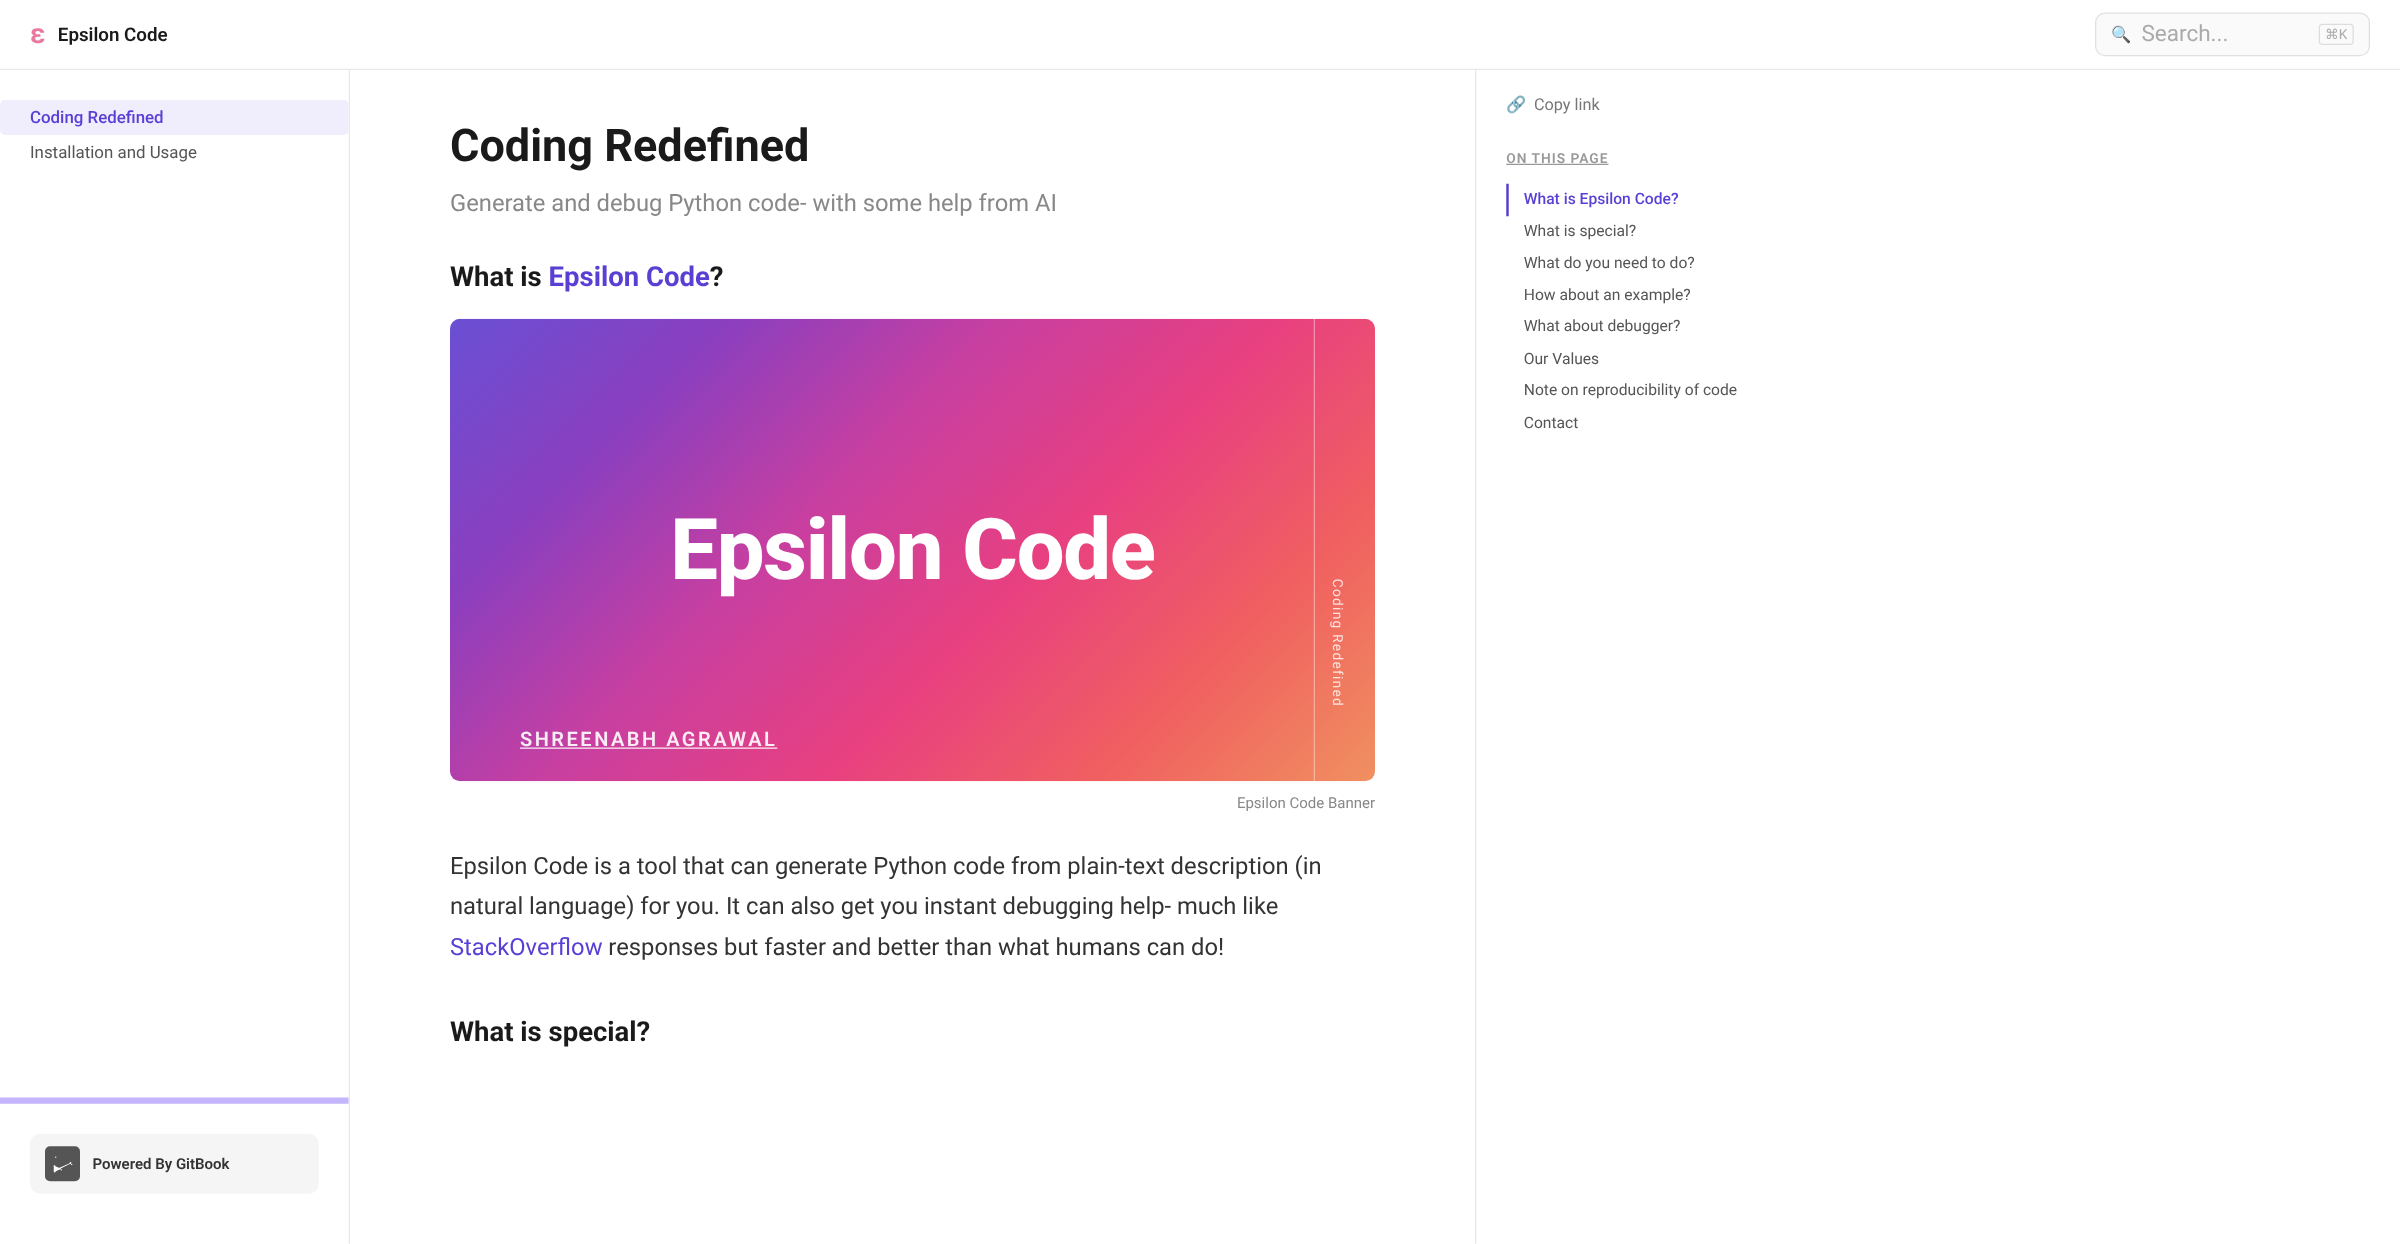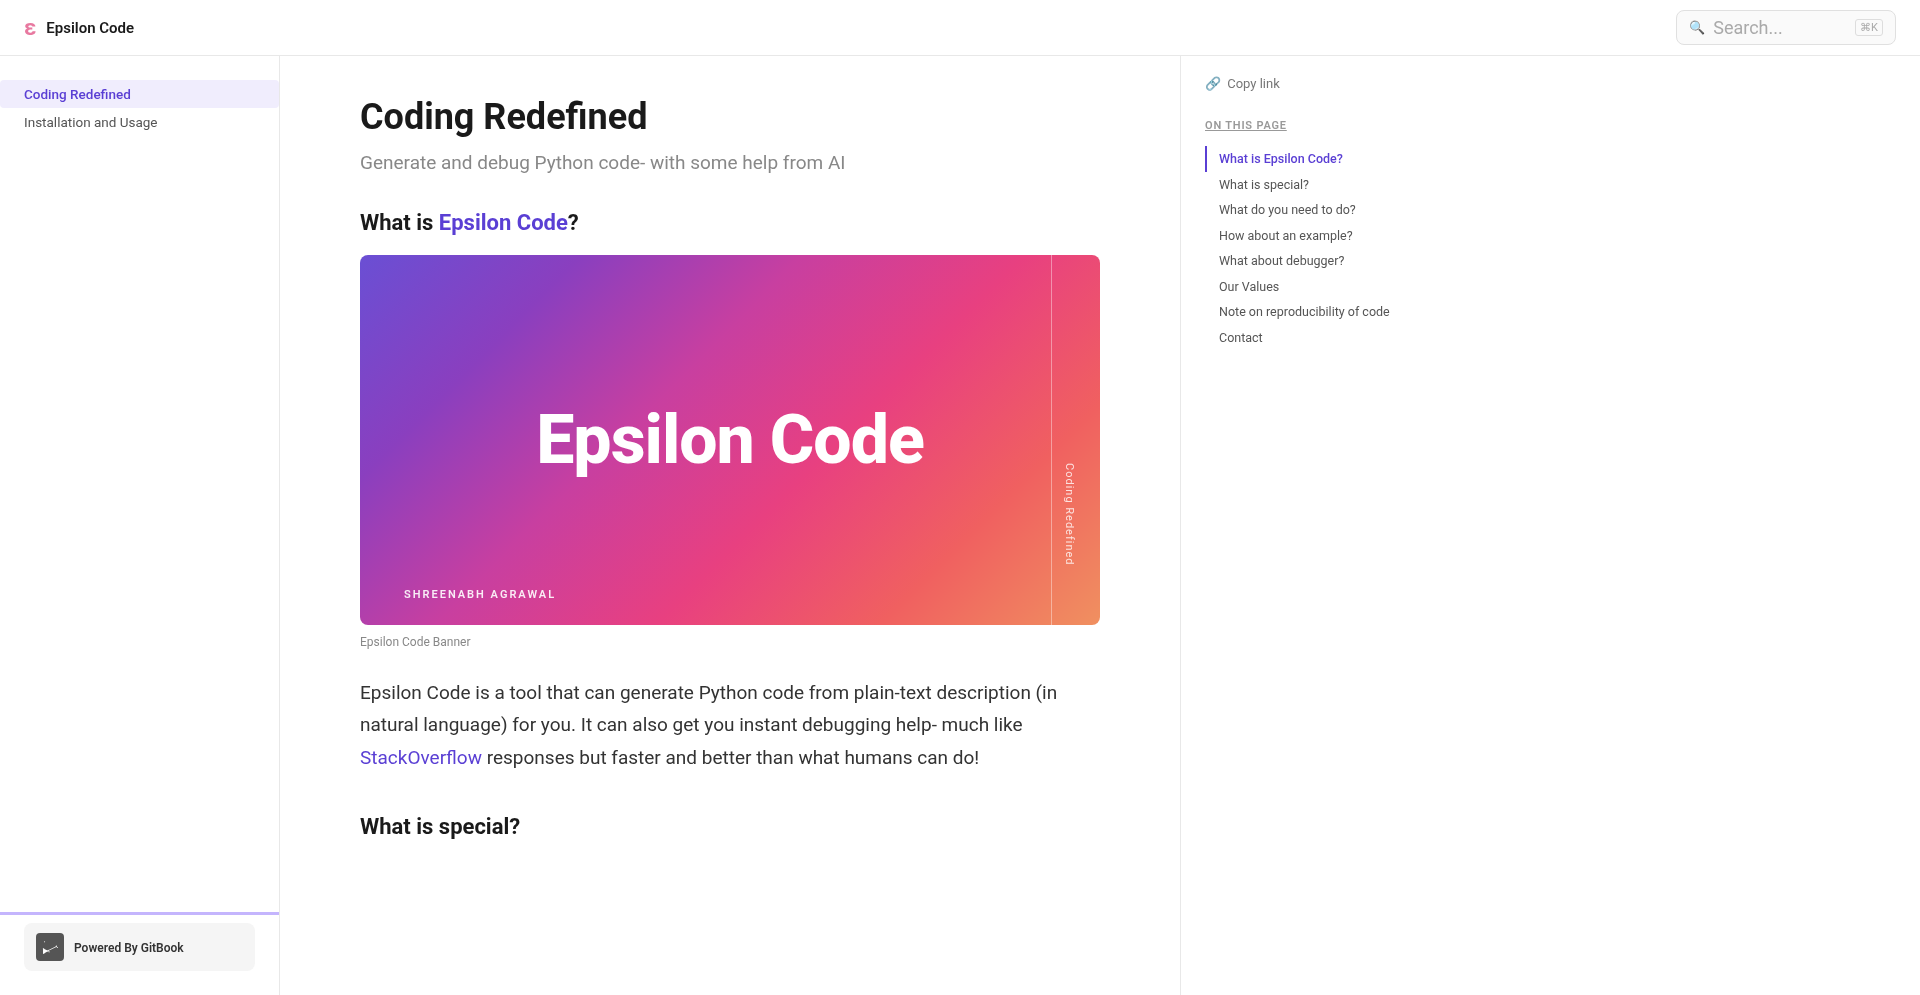--- a/index.html
+++ b/index.html
@@ -118,22 +118,22 @@
       border-radius: 4px;
     }
 
     .sidebar-item.active {
       color: #5a3fd4;
       background: #f0edfd;
       font-weight: 500;
     }
 
     .sidebar-footer {
-      padding: 8px 24px;
-      border-top: 3px solid #c4b5fd;
+      padding: 24px 24px;
+      border-top: 5px solid #c4b5fd;
     }
 
     .powered-by {
       display: flex;
       align-items: center;
       gap: 10px;
       padding: 10px 12px;
       border-radius: 8px;
       background: #f5f5f5;
     }
@@ -223,25 +223,26 @@
     .banner-title {
       font-size: 68px;
       font-weight: 800;
       color: #fff;
       letter-spacing: -1px;
     }
 
     .banner-author {
       position: absolute;
       bottom: 24px;
-      left: 44px;
+      left: 56px;
       color: rgba(255,255,255,0.9);
-      font-size: 11px;
+      font-size: 16px;
       font-weight: 600;
       letter-spacing: 2px;
+      text-decoration: underline;
     }
 
     .banner-side-text {
       position: absolute;
       right: 24px;
       bottom: 60px;
       color: rgba(255,255,255,0.8);
       font-size: 11px;
       writing-mode: vertical-rl;
       text-orientation: mixed;
@@ -251,21 +252,21 @@
     .banner-line {
       position: absolute;
       right: 48px;
       top: 0;
       bottom: 0;
       width: 1px;
       background: rgba(255,255,255,0.4);
     }
 
     .banner-caption {
-      text-align: left;
+      text-align: right;
       color: #888;
       font-size: 12px;
       margin-bottom: 28px;
     }
 
     .description-text {
       font-size: 19px;
       line-height: 1.7;
       color: #333;
     }

